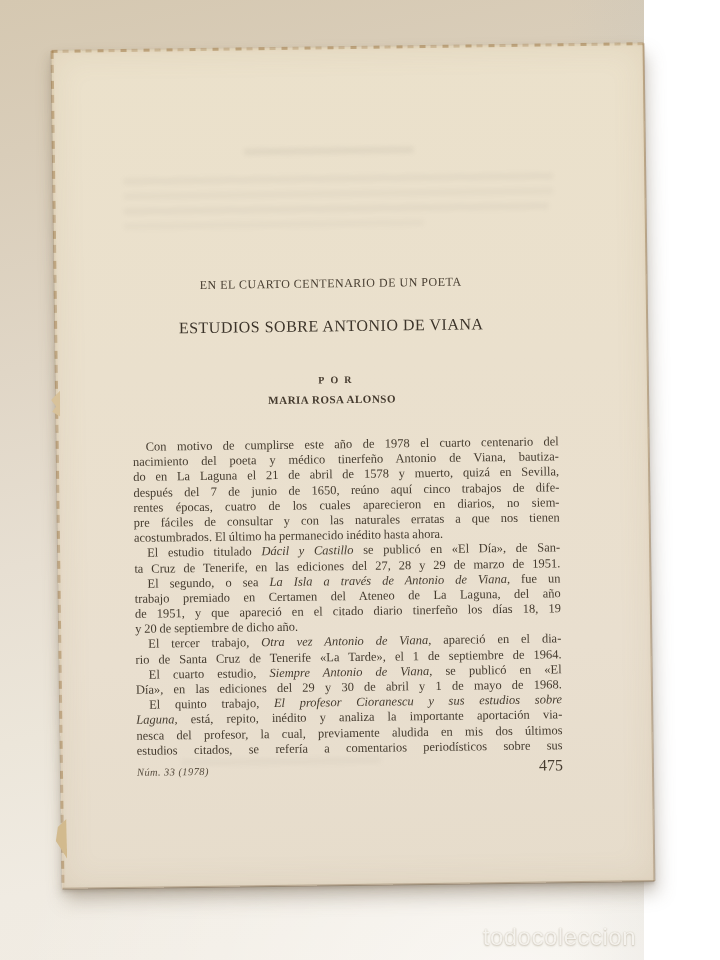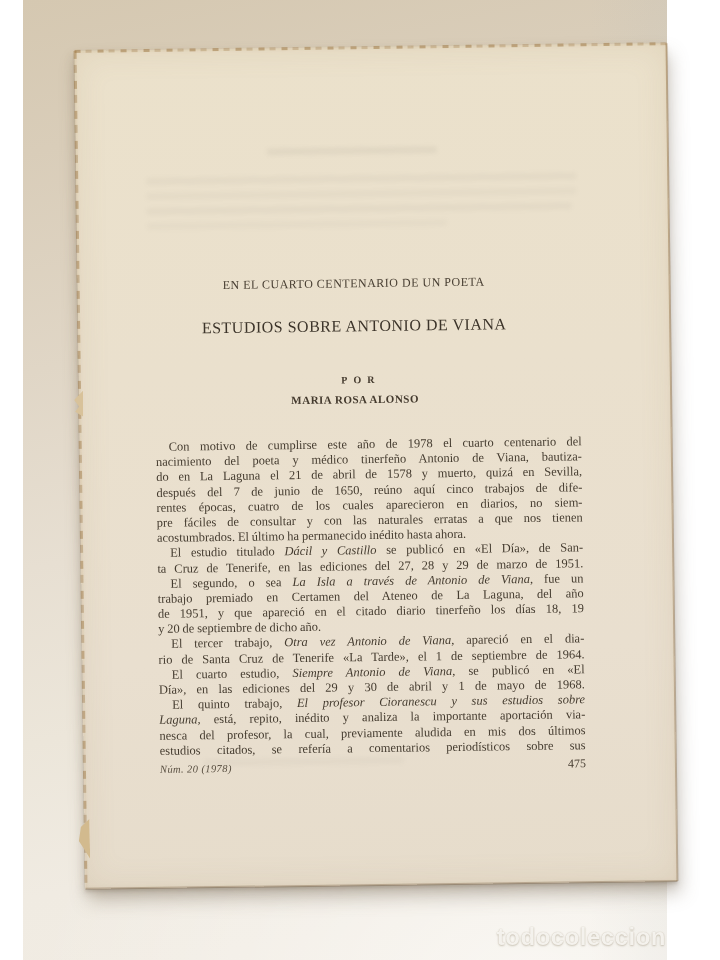--- a/index.html
+++ b/index.html
@@ -3,21 +3,20 @@
 <meta charset="utf-8">
 <style>
   html,body { margin:0; padding:0; }
   body { width:720px; height:960px; overflow:hidden; font-family:"Liberation Serif", serif; }
 
   .photo {
     position:relative; width:644px; height:960px;
     background: linear-gradient(168deg,
       #d5c8b1 0%, #d9cdb9 14%, #e0d6c6 34%, #e7dfd2 52%,
       #ece6da 68%, #f0ebe2 82%, #f2ede4 100%);
-    margin-left: 23px;
   }
   .sheen {
     position:absolute; inset:0; pointer-events:none;
     background:
       radial-gradient(130% 55% at 80% 102%, rgba(255,255,255,0.55), rgba(255,255,255,0) 60%),
       linear-gradient(90deg, rgba(0,0,0,0) 88%, rgba(190,192,188,0.18) 100%);
   }
 
   .page {
     position:absolute; left:57px; top:47px; width:592px; height:838px;
@@ -73,25 +72,25 @@
     word-spacing:-0.3px;
   }
   .line { text-align:justify; height:15.2px; overflow:hidden; }
   .line.just { text-align-last: justify; }
   .line.indent { text-indent:13px; }
   .it { font-style:italic; }
 
   .footer { position:absolute; top:712px; left:76px; width:426px;
     display:flex; justify-content:space-between; align-items:baseline; }
   .footer-left  { font-style:italic; font-size:10.5px; color:#584e40; letter-spacing:0.4px; }
-  .footer-right { font-size:12px; color:#453b2f;text-align:center; }
+  .footer-right { font-size:16px; color:#453b2f;text-align:center; }
 
   .watermark {
-    position:absolute; right:1px; bottom:9px;
-    font-family:"Liberation Sans", sans-serif; font-weight:bold; font-size:24px;
+    position:absolute; right:8px; bottom:9px;
+    font-family:"Liberation Sans", sans-serif; font-weight:normal; font-size:24px;
     color: rgba(253,252,249,0.85);
     text-shadow: 0 0 1px rgba(190,180,160,0.85), 0 1px 2px rgba(170,160,140,0.55);
     letter-spacing:0.5px;
   }
 </style>
 </head>
 <body>
 
 <div class="photo">
   <div class="sheen"></div>
@@ -146,19 +145,19 @@
         </div>
         <div>
           <div class="line just indent"><span>El quinto trabajo, </span><span class="it">El profesor Cioranescu y sus estudios sobre</span></div>
           <div class="line just"><span class="it">Laguna,</span><span> está, repito, inédito y analiza la importante aportación via-</span></div>
           <div class="line just"><span>nesca del profesor, la cual, previamente aludida en mis dos últimos</span></div>
           <div class="line just"><span>estudios citados, se refería a comentarios periodísticos sobre sus</span></div>
         </div>
       </div>
 
     <div class="footer">
-      <span class="footer-left">Núm. 20 (1978)</span>
+      <span class="footer-left">Núm. 33 (1978)</span>
       <span class="footer-right">475</span>
     </div>
   </div>
 
   <div class="watermark">todocoleccion</div>
 </div>
 
 </body></html>

